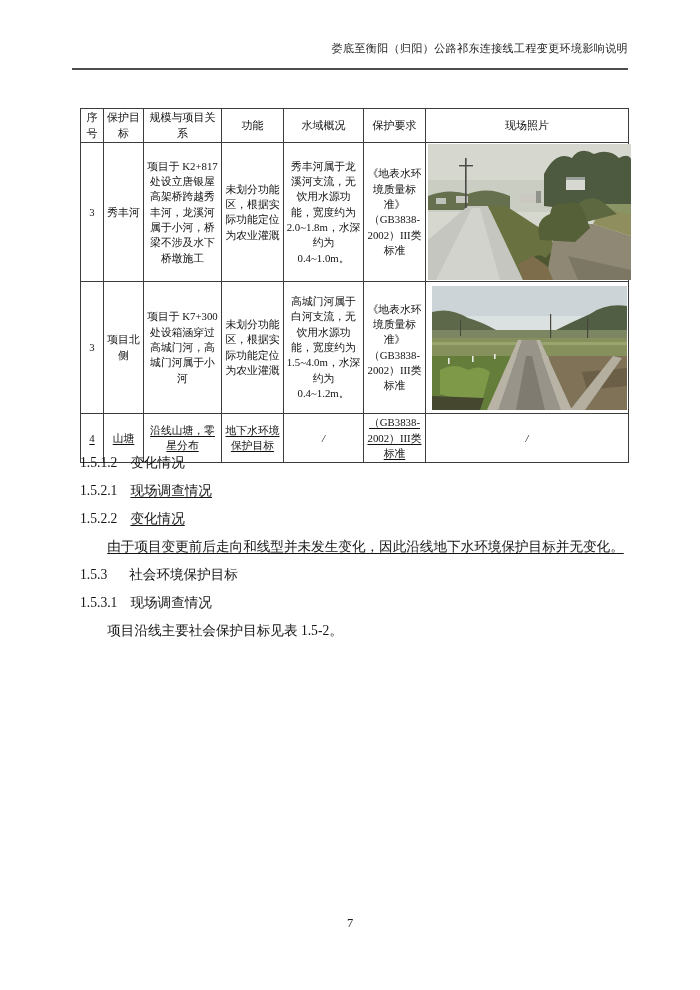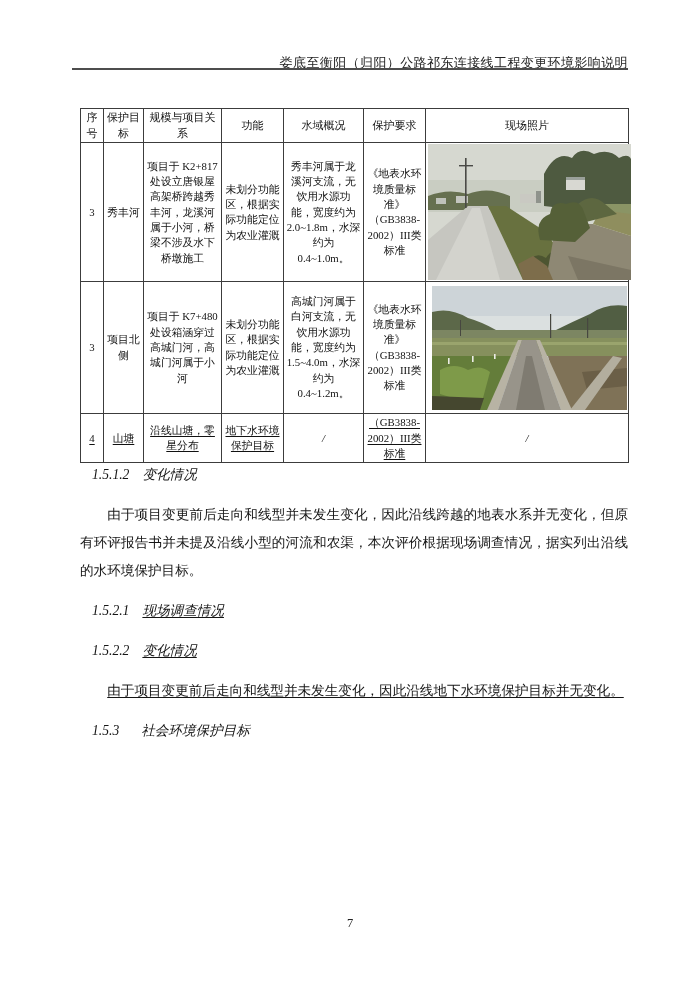--- a/index.html
+++ b/index.html
@@ -1,38 +1,38 @@
 <!DOCTYPE html>
 <html><head>
 <meta charset="utf-8">
 <style>
   html,body{margin:0;padding:0;background:#ffffff;}
   .page{position:relative;width:700px;height:990px;background:#ffffff;overflow:hidden;
         font-family:"Liberation Serif","DejaVu Serif",serif;color:#151515;}
   
-  .hdr-title{position:absolute;top:54px;left:72px;width:556px;text-align:right;
-             font-size:13px;letter-spacing:.4px;color:#222;}
+  .hdr-title{position:absolute;top:41px;left:72px;width:556px;text-align:right;
+             font-size:11px;letter-spacing:.4px;color:#222;}
   .hdr-rule{position:absolute;top:68px;left:72px;width:556px;height:2px;background:#4d4d4d;}
   
   table.doc{position:absolute;top:108px;left:80px;width:548px;border-collapse:collapse;
             table-layout:fixed;}
   table.doc td,table.doc th{border:1px solid #3c3c3c;text-align:center;vertical-align:middle;
             font-weight:normal;font-size:10.8px;line-height:1.42;padding:1px 2px;color:#111;
             overflow-wrap:break-word;}
   table.doc th{font-size:11px;}
   td.photo-cell{padding:0;background:#fff;}
   td.photo-cell .ph-wrap2{padding:2px 0 2px 4px;}
   .u{text-decoration:underline;text-underline-offset:2px;}
   .slash{font-style:italic;font-size:12.5px;font-family:"Liberation Serif",serif;}
   svg{display:block;}
   
   .content{position:absolute;top:449px;left:80px;width:548px;font-size:13.6px;
            line-height:28px;text-align:justify;}
   .content p{margin:0;text-indent:2em;}
-  .content .h{margin:12px;font-style:italic;}
+  .content .h{margin:0;}
   .h .num{display:inline-block;}
   .h4 .num{margin-right:13px;}
   .h3 .num{margin-right:22px;}
   
   .page-num{position:absolute;top:916px;left:0;width:700px;text-align:center;
             font-size:12.5px;color:#222;}
 </style>
 </head>
 <body>
 
@@ -94,21 +94,21 @@
           <path fill="#7d6d4b" d="M90,120 l15,-8 l14,10 l6,14 l-30,0 Z"></path>
           <rect x="37" y="14" width="1.6" height="50" fill="#4a4a46"></rect>
           <rect x="31" y="21" width="14" height="1.4" fill="#4a4a46"></rect>
         </svg>
       </td>
     </tr>
 
     <tr style="height:132px">
       <td>3</td>
       <td>项目北侧</td>
-      <td>项目于 K7+480 处设箱涵穿过高城门河，高城门河属于小河</td>
+      <td>项目于 K7+300 处设箱涵穿过高城门河，高城门河属于小河</td>
       <td>未划分功能区，根据实际功能定位为农业灌溉</td>
       <td>高城门河属于白河支流，无饮用水源功能，宽度约为 1.5~4.0m，水深约为 0.4~1.2m。</td>
       <td>《地表水环境质量标准》（GB3838-2002）III类标准</td>
       <td class="photo-cell">
         <div class="ph-wrap2">
         <svg width="195" height="124" viewBox="0 0 195 124">
           <rect width="195" height="124" fill="#cdd4d8"></rect>
           <rect y="30" width="195" height="14" fill="#dbe0e0"></rect>
           <path fill="#5c6849" d="M0,26 Q18,21 36,32 Q50,36 64,44 L64,52 L0,52 Z"></path>
           <path fill="#515e43" d="M195,20 Q174,17 158,28 Q140,36 124,44 L124,52 L195,52 Z"></path>
@@ -145,28 +145,31 @@
       <td class="u">（GB3838-2002）III类标准</td>
       <td class="slash">/</td>
     </tr>
   </tbody>
     </table>
 
   <div class="content">
     <div class="h h4">
       <span class="num">1.5.1.2</span><span>变化情况</span>
     </div>
-    <p>由于项目变更前后走向和线型并未发生变化，因此沿线跨越的地表水系并无变化，但原有环评报告书并未提及沿线小型的河流和农渠，本次评价根据现场调查情况，据实列出沿线的水环境保护目标。</p>
     <div class="h h4">
       <span class="num">1.5.2.1</span><span class="u">现场调查情况</span>
     </div>
     <div class="h h4">
       <span class="num">1.5.2.2</span><span class="u">变化情况</span>
     </div>
     <p class="u">由于项目变更前后走向和线型并未发生变化，因此沿线地下水环境保护目标并无变化。</p>
     <div class="h h3">
       <span class="num">1.5.3</span><span>社会环境保护目标</span>
     </div>
+    <div class="h h4">
+      <span class="num">1.5.3.1</span><span>现场调查情况</span>
+    </div>
+    <p>项目沿线主要社会保护目标见表 1.5-2。</p>
   </div>
 
   <div class="page-num">7</div>
 
 </div>
 
 </body></html>

